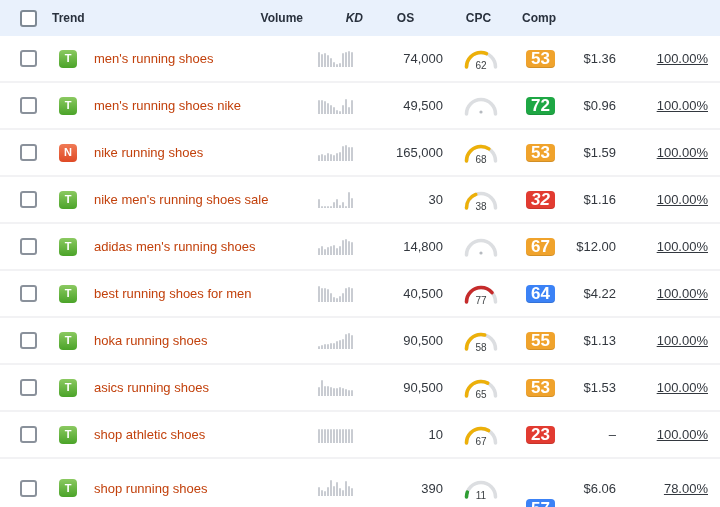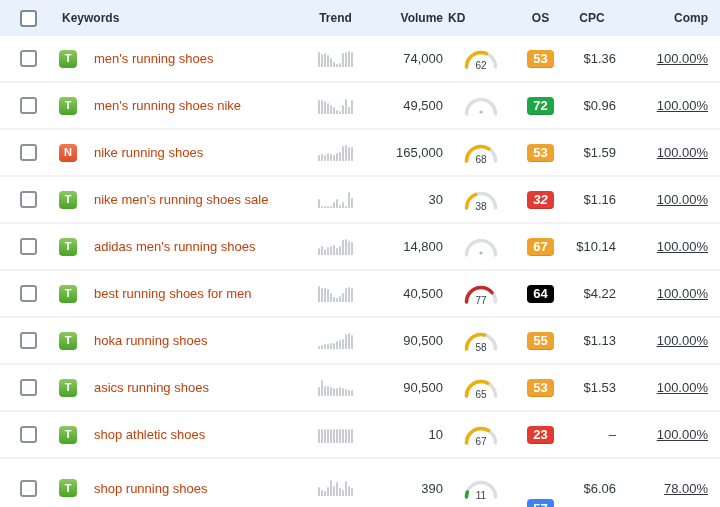--- a/index.html
+++ b/index.html
@@ -19,21 +19,21 @@
     height: 36px;
     background: #e9f1fc;
     font-size: 12px;
     font-weight: bold;
     color: #29313d;
   }
   .th { white-space: nowrap; }
   .th-keywords { grid-column: 2 / 4; padding-left: 10px; text-align: left; }
   .th-trend  { text-align: center; }
   .th-volume { text-align: right; padding-right: 5px; }
-  .th-kd     { text-align: left; }
+  .th-kd     { text-align: right; font-style: italic; }
   .th-os     { text-align: center; }
   .th-cpc    { text-align: center; padding-right: 4px; }
   .th-comp   { text-align: right; padding-right: 12px; }
 
   
   .row {
     height: 47px;
     border-bottom: 2px solid #f2f2f4;
     background: #fff;
     font-size: 13px;
@@ -80,36 +80,35 @@
 
   .col-kd { display: flex; justify-content: center; }
   .kd-num { font-size: 10px; fill: #3c4043; }
 
   .col-os { display: flex; justify-content: center; }
   .os-badge {
     min-width: 27px; height: 18px;
     padding: 0 5px;
     border-radius: 4px;
     color: #fff;
-    font-size: 13px;
+    font-size: 17px;
     font-weight: bold;
     display: flex; align-items: center; justify-content: center;
     line-height: 1;
     box-shadow: inset 0 -1px 0 rgba(0,0,0,.12);
   }
 </style>
 </head>
 <body>
 
 <div class="table">
   <div class="thead grid">
     <div class="col-check">
       <span class="checkbox"></span>
     </div>
-    <div class="th th-keywords">Keywords</div>
     <div class="th th-trend">Trend</div>
     <div class="th th-volume">Volume</div>
     <div class="th th-kd">KD</div>
     <div class="th th-os">OS</div>
     <div class="th th-cpc">CPC</div>
     <div class="th th-comp">Comp</div>
   </div>
   <div id="rows">
   <div class="row grid">
     <div class="col-check">
@@ -310,21 +309,21 @@
       <svg width="38" height="23" viewBox="0 0 38 23">
         <path class="g-track" d="M 4.5 20 A 14.5 14.5 0 0 1 33.5 20" fill="none" stroke-width="3.5" stroke-linecap="round" stroke="#dcdee1"></path>
         <path class="g-arc" d="M 4.5 20 A 14.5 14.5 0 0 1 33.5 20" fill="none" stroke-width="3.5" stroke-linecap="round" style="display: none;"></path>
         <circle class="g-dot" cx="19" cy="18" r="1.6" style="" fill="#b6bac0"></circle>
         <text class="kd-num" x="19" y="21.5" text-anchor="middle"></text>
       </svg>
     </div>
     <div class="col-os">
       <span class="os-badge" style="background: rgb(240, 163, 44);">67</span>
     </div>
-    <div class="col-cpc">$10.14</div>
+    <div class="col-cpc">$12.00</div>
     <div class="col-comp">100.00%</div>
   </div>
 
   <div class="row grid">
     <div class="col-check">
       <span class="checkbox"></span>
     </div>
     <div class="col-badge">
       <span class="intent-badge" style="background: linear-gradient(rgb(139, 201, 97), rgb(74, 163, 40));">T</span>
     </div>
@@ -350,21 +349,21 @@
     <div class="col-vol">40,500</div>
     <div class="col-kd">
       <svg width="38" height="23" viewBox="0 0 38 23">
         <path class="g-track" d="M 4.5 20 A 14.5 14.5 0 0 1 33.5 20" fill="none" stroke-width="3.5" stroke-linecap="round" stroke="#dcdee1"></path>
         <path class="g-arc" d="M 4.5 20 A 14.5 14.5 0 0 1 33.5 20" fill="none" stroke-width="3.5" stroke-linecap="round" stroke="#c62b2b" stroke-dasharray="35.08 45.55"></path>
         <circle class="g-dot" cx="19" cy="18" r="1.6" style="display:none"></circle>
         <text class="kd-num" x="19" y="21.5" text-anchor="middle">77</text>
       </svg>
     </div>
     <div class="col-os">
-      <span class="os-badge" style="background: #000000;">64</span>
+      <span class="os-badge" style="background: #3b82f6;">64</span>
     </div>
     <div class="col-cpc">$4.22</div>
     <div class="col-comp">100.00%</div>
   </div>
 
   <div class="row grid">
     <div class="col-check">
       <span class="checkbox"></span>
     </div>
     <div class="col-badge">

